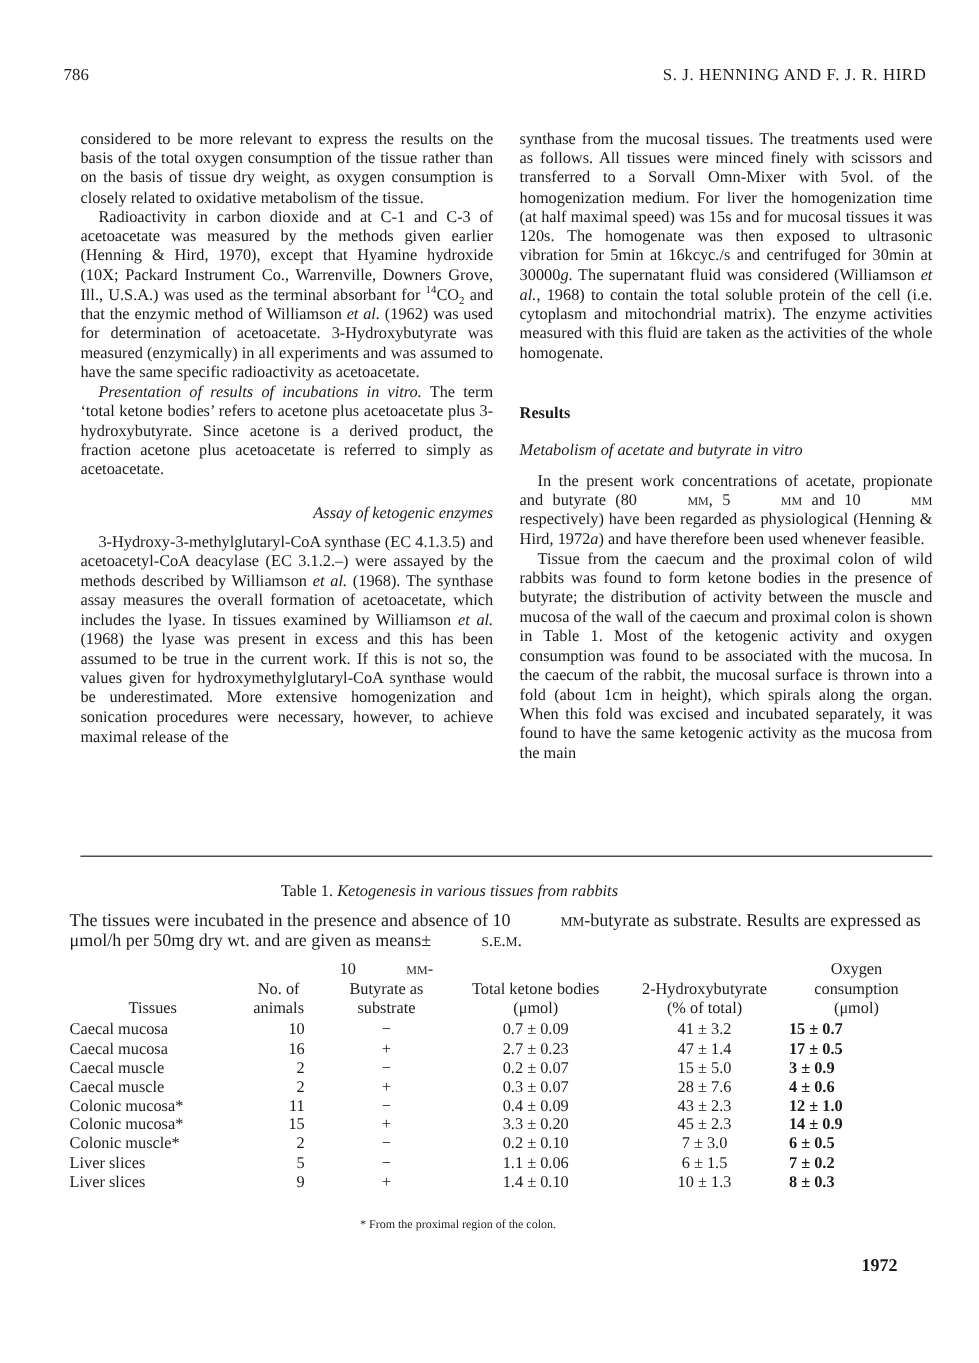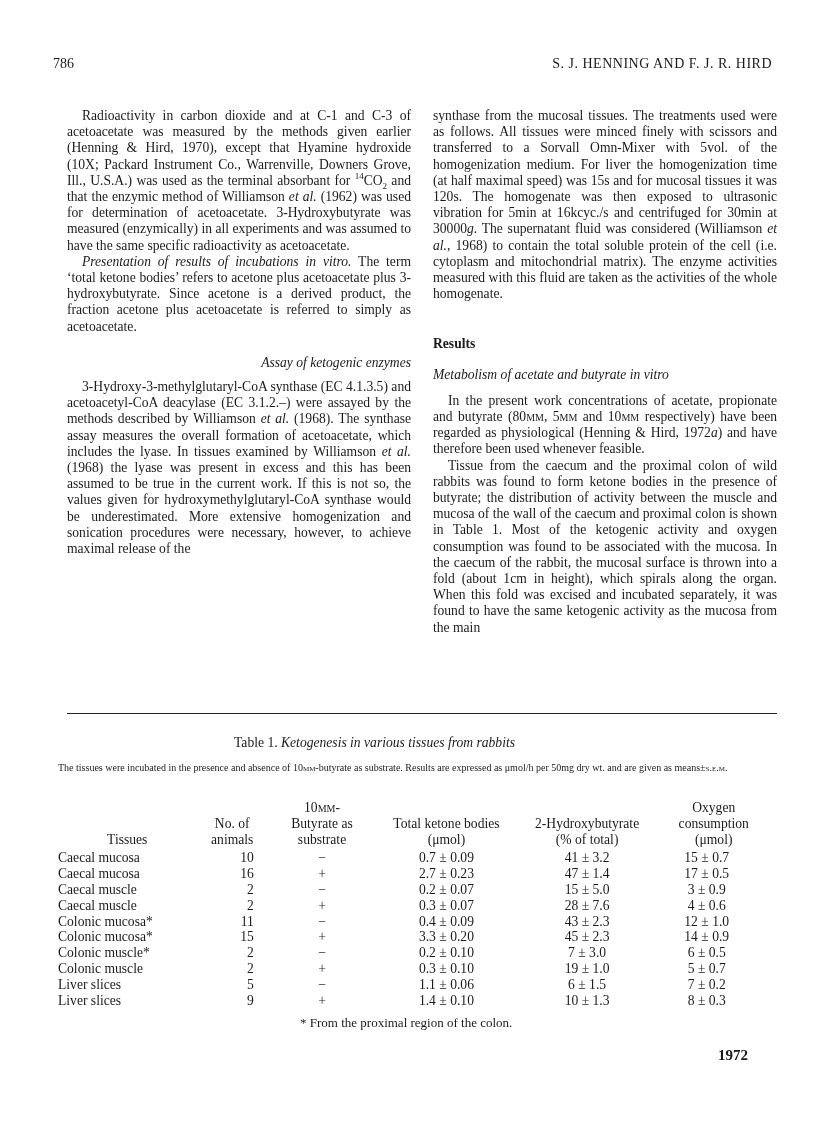--- a/index.html
+++ b/index.html
@@ -12,44 +12,45 @@
   .col-left { left: 67px; top: 108px; }
   .col-right { left: 433px; top: 108px; }
   .col p { margin: 0; text-indent: 0; }
   .col p.ind { text-indent: 15px; }
   .col .sec-head { font-style: italic; margin: 20px 0 8px 0; text-align: right; }
   .col .results-head { font-weight: bold; margin: 34px 0 14px 0; }
   .col .sub-head { font-style: italic; margin: 0 0 10px 0; text-align: left; }
   .rule { left: 67px; top: 713px; width: 710px; height: 1px; background: #222; }
   .table-title { left: 0; width: 749px; top: 735px; text-align: center; font-size: 13.6px; }
   .table-title i { font-style: italic; }
-  .table-caption { left: 58px; width: 730px; top: 760px; font-size: 10px; line-height: 16px; text-align: left; }
+  .table-caption { left: 58px; width: 730px; top: 760px; font-size: 15px; line-height: 16px; text-align: left; }
   table.data { position: absolute; left: 58px; top: 800px; width: 712px; border-collapse: collapse;
                font-size: 13.6px; line-height: 15.8px; }
   table.data th { font-weight: normal; vertical-align: bottom; text-align: center; padding: 0 0 3px 0; }
   table.data td { padding: 0; }
   td.tissue { text-align: left; width: 128px; }
   td.n { text-align: right; width: 52px; padding-right: 14px !important; }
   td.sub { text-align: center; width: 100px; }
   td.tkb { text-align: center; width: 130px; }
   td.hb { text-align: center; width: 130px; }
-  td.oxy { text-align: center; width: 90px; padding-right: 14px !important; }
-  .footnote { left: 300px; top: 1015px; font-size: 13px; }
+  td.oxy { text-align: left; width: 90px; padding-right: 14px !important; font-weight: bold; }
+  .footnote { left: 300px; top: 1015px; font-size: 10px; }
   .folio { left: 718px; top: 1047px; font-size: 15px; font-weight: bold; }
   .sup { vertical-align: super; font-size: 9px; line-height: 0; }
   .sub2 { vertical-align: sub; font-size: 9px; line-height: 0; }
-  .sc { font-variant: small-caps; }
+  .sc { font-variant: small-caps; margin-left: 42px; }
 </style>
 </head>
 <body>
 
 <div class="abs page-num">786</div>
 <div class="abs running-head">S. J. HENNING AND F. J. R. HIRD</div>
 
 <div class="col col-left">
+  <p>considered to be more relevant to express the results on the basis of the total oxygen consumption of the tissue rather than on the basis of tissue dry weight, as oxygen consumption is closely related to oxidative metabolism of the tissue.</p>
   <p class="ind"><span>Radioactivity in carbon dioxide and at C-1 and C-3 of acetoacetate was measured by the methods given earlier (Henning &amp; Hird, 1970), except that Hyamine hydroxide (10X; Packard Instrument Co., Warrenville, Downers Grove, Ill., U.S.A.) was used as the terminal absorbant for </span><span class="sup">14</span><span>CO</span><span class="sub2">2</span><span> and that the enzymic method of Williamson </span><i>et al.</i><span> (1962) was used for determination of acetoacetate. 3-Hydroxybutyrate was measured (enzymically) in all experiments and was assumed to have the same specific radioactivity as acetoacetate.</span></p>
   <p class="ind"><i>Presentation of results of incubations in vitro.</i><span> The term ‘total ketone bodies’ refers to acetone plus acetoacetate plus 3-hydroxybutyrate. Since acetone is a derived product, the fraction acetone plus acetoacetate is referred to simply as acetoacetate.</span></p>
   <div class="sec-head">Assay of ketogenic enzymes</div>
   <p class="ind"><span>3-Hydroxy-3-methylglutaryl-CoA synthase (EC 4.1.3.5) and acetoacetyl-CoA deacylase (EC 3.1.2.–) were assayed by the methods described by Williamson </span><i>et al.</i><span> (1968). The synthase assay measures the overall formation of acetoacetate, which includes the lyase. In tissues examined by Williamson </span><i>et al.</i><span> (1968) the lyase was present in excess and this has been assumed to be true in the current work. If this is not so, the values given for hydroxymethylglutaryl-CoA synthase would be underestimated. More extensive homogenization and sonication procedures were necessary, however, to achieve maximal release of the</span></p>
 </div>
 
 <div class="col col-right">
   <p><span>synthase from the mucosal tissues. The treatments used were as follows. All tissues were minced finely with scissors and transferred to a Sorvall Omn-Mixer with 5vol. of the homogenization medium. For liver the homogenization time (at half maximal speed) was 15s and for mucosal tissues it was 120s. The homogenate was then exposed to ultrasonic vibration for 5min at 16kcyc./s and centrifuged for 30min at 30000</span><i>g</i><span>. The supernatant fluid was considered (Williamson </span><i>et al.</i><span>, 1968) to contain the total soluble protein of the cell (i.e. cytoplasm and mitochondrial matrix). The enzyme activities measured with this fluid are taken as the activities of the whole homogenate.</span></p>
   <div class="results-head">Results</div>
   <div class="sub-head">Metabolism of acetate and butyrate in vitro</div>
@@ -124,28 +125,20 @@
       </tr>
       <tr>
         <td class="tissue">Colonic muscle*</td>
         <td class="n">2</td>
         <td class="sub">−</td>
         <td class="tkb">0.2 ± 0.10</td>
         <td class="hb">7 ± 3.0</td>
         <td class="oxy">6 ± 0.5</td>
       </tr>
       <tr>
-        <td class="tissue">Colonic muscle</td>
-        <td class="n">2</td>
-        <td class="sub">+</td>
-        <td class="tkb">0.3 ± 0.10</td>
-        <td class="hb">19 ± 1.0</td>
-        <td class="oxy">5 ± 0.7</td>
-      </tr>
-      <tr>
         <td class="tissue">Liver slices</td>
         <td class="n">5</td>
         <td class="sub">−</td>
         <td class="tkb">1.1 ± 0.06</td>
         <td class="hb">6 ± 1.5</td>
         <td class="oxy">7 ± 0.2</td>
       </tr>
       <tr>
         <td class="tissue">Liver slices</td>
         <td class="n">9</td>

